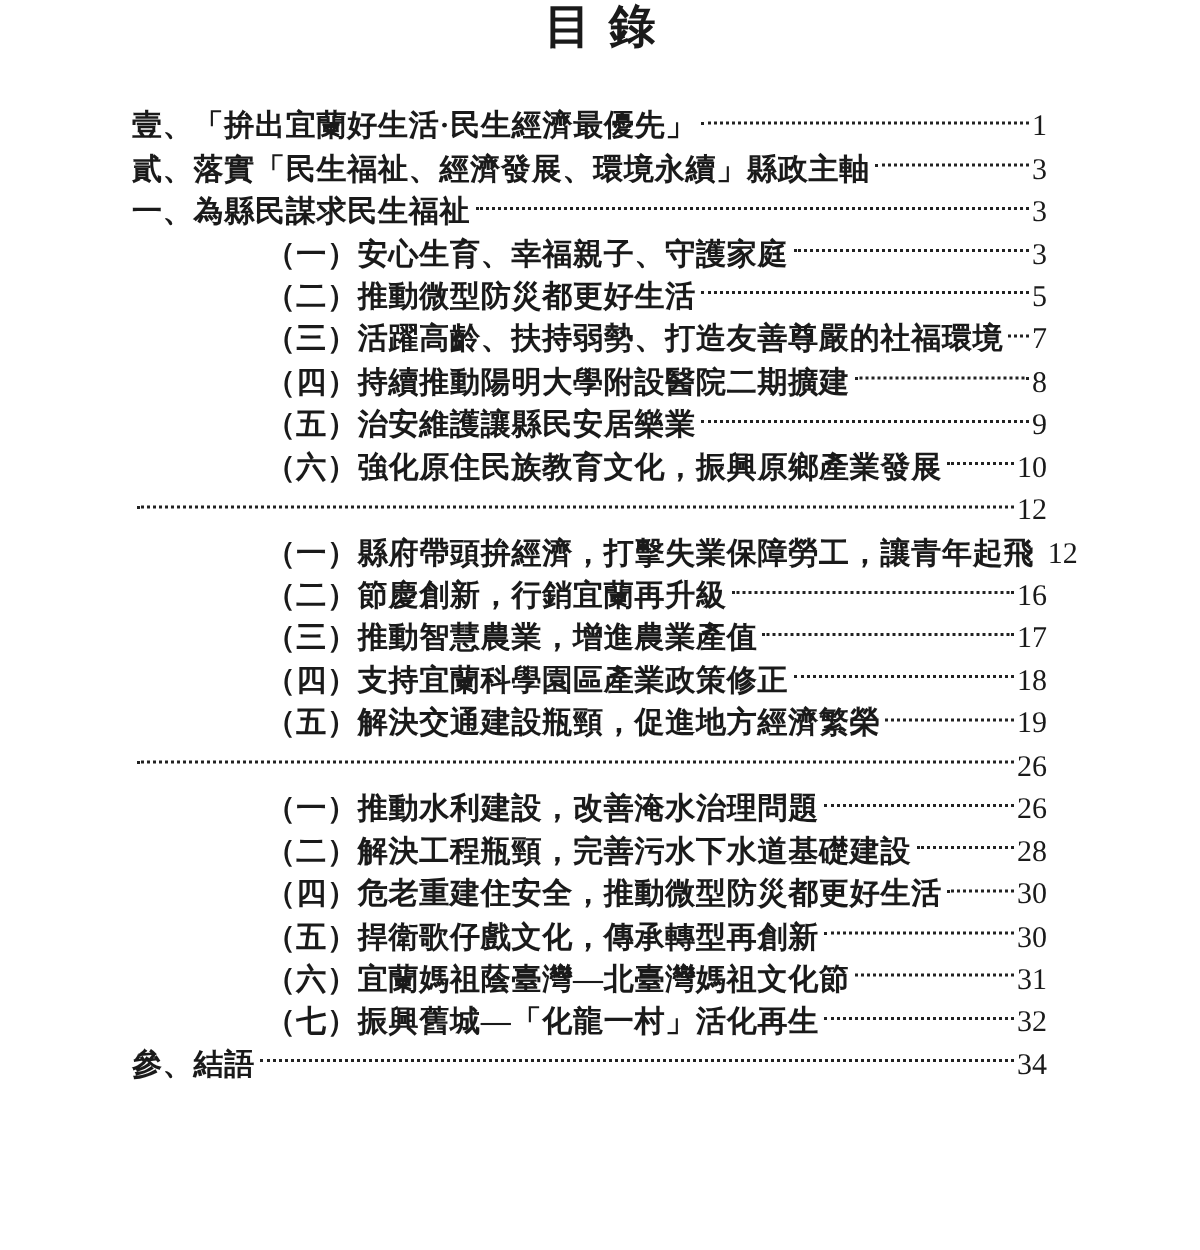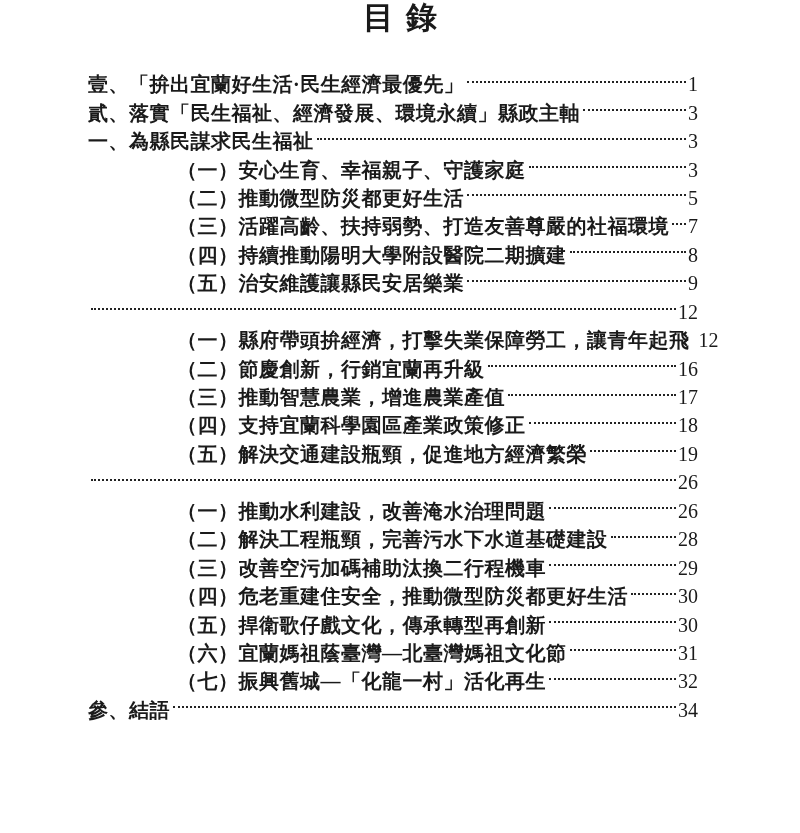--- a/index.html
+++ b/index.html
@@ -101,20 +101,25 @@
       <div class="toc-row level-2">
     <span class="label">（四）持續推動陽明大學附設醫院二期擴建</span>
     <span class="dots"></span>
     <span class="pagenum">8</span>
   </div>
       <div class="toc-row level-2">
     <span class="label">（五）治安維護讓縣民安居樂業</span>
     <span class="dots"></span>
     <span class="pagenum">9</span>
   </div>
+      <div class="toc-row level-2">
+    <span class="label">（六）強化原住民族教育文化，振興原鄉產業發展</span>
+    <span class="dots"></span>
+    <span class="pagenum">10</span>
+  </div>
       <div class="toc-row level-1">
     <span class="dots"></span>
     <span class="pagenum">12</span>
   </div>
       <div class="toc-row level-2">
     <span class="label">（一）縣府帶頭拚經濟，打擊失業保障勞工，讓青年起飛</span>
     <span class="dots hidden"></span>
     <span class="pagenum">12</span>
   </div>
       <div class="toc-row level-2">
@@ -145,25 +150,20 @@
     <span class="label">（一）推動水利建設，改善淹水治理問題</span>
     <span class="dots"></span>
     <span class="pagenum">26</span>
   </div>
       <div class="toc-row level-2">
     <span class="label">（二）解決工程瓶頸，完善污水下水道基礎建設</span>
     <span class="dots"></span>
     <span class="pagenum">28</span>
   </div>
       <div class="toc-row level-2">
-    <span class="label">（三）改善空污加碼補助汰換二行程機車</span>
-    <span class="dots"></span>
-    <span class="pagenum">29</span>
-  </div>
-      <div class="toc-row level-2">
     <span class="label">（四）危老重建住安全，推動微型防災都更好生活</span>
     <span class="dots"></span>
     <span class="pagenum">30</span>
   </div>
       <div class="toc-row level-2">
     <span class="label">（五）捍衛歌仔戲文化，傳承轉型再創新</span>
     <span class="dots"></span>
     <span class="pagenum">30</span>
   </div>
       <div class="toc-row level-2">

